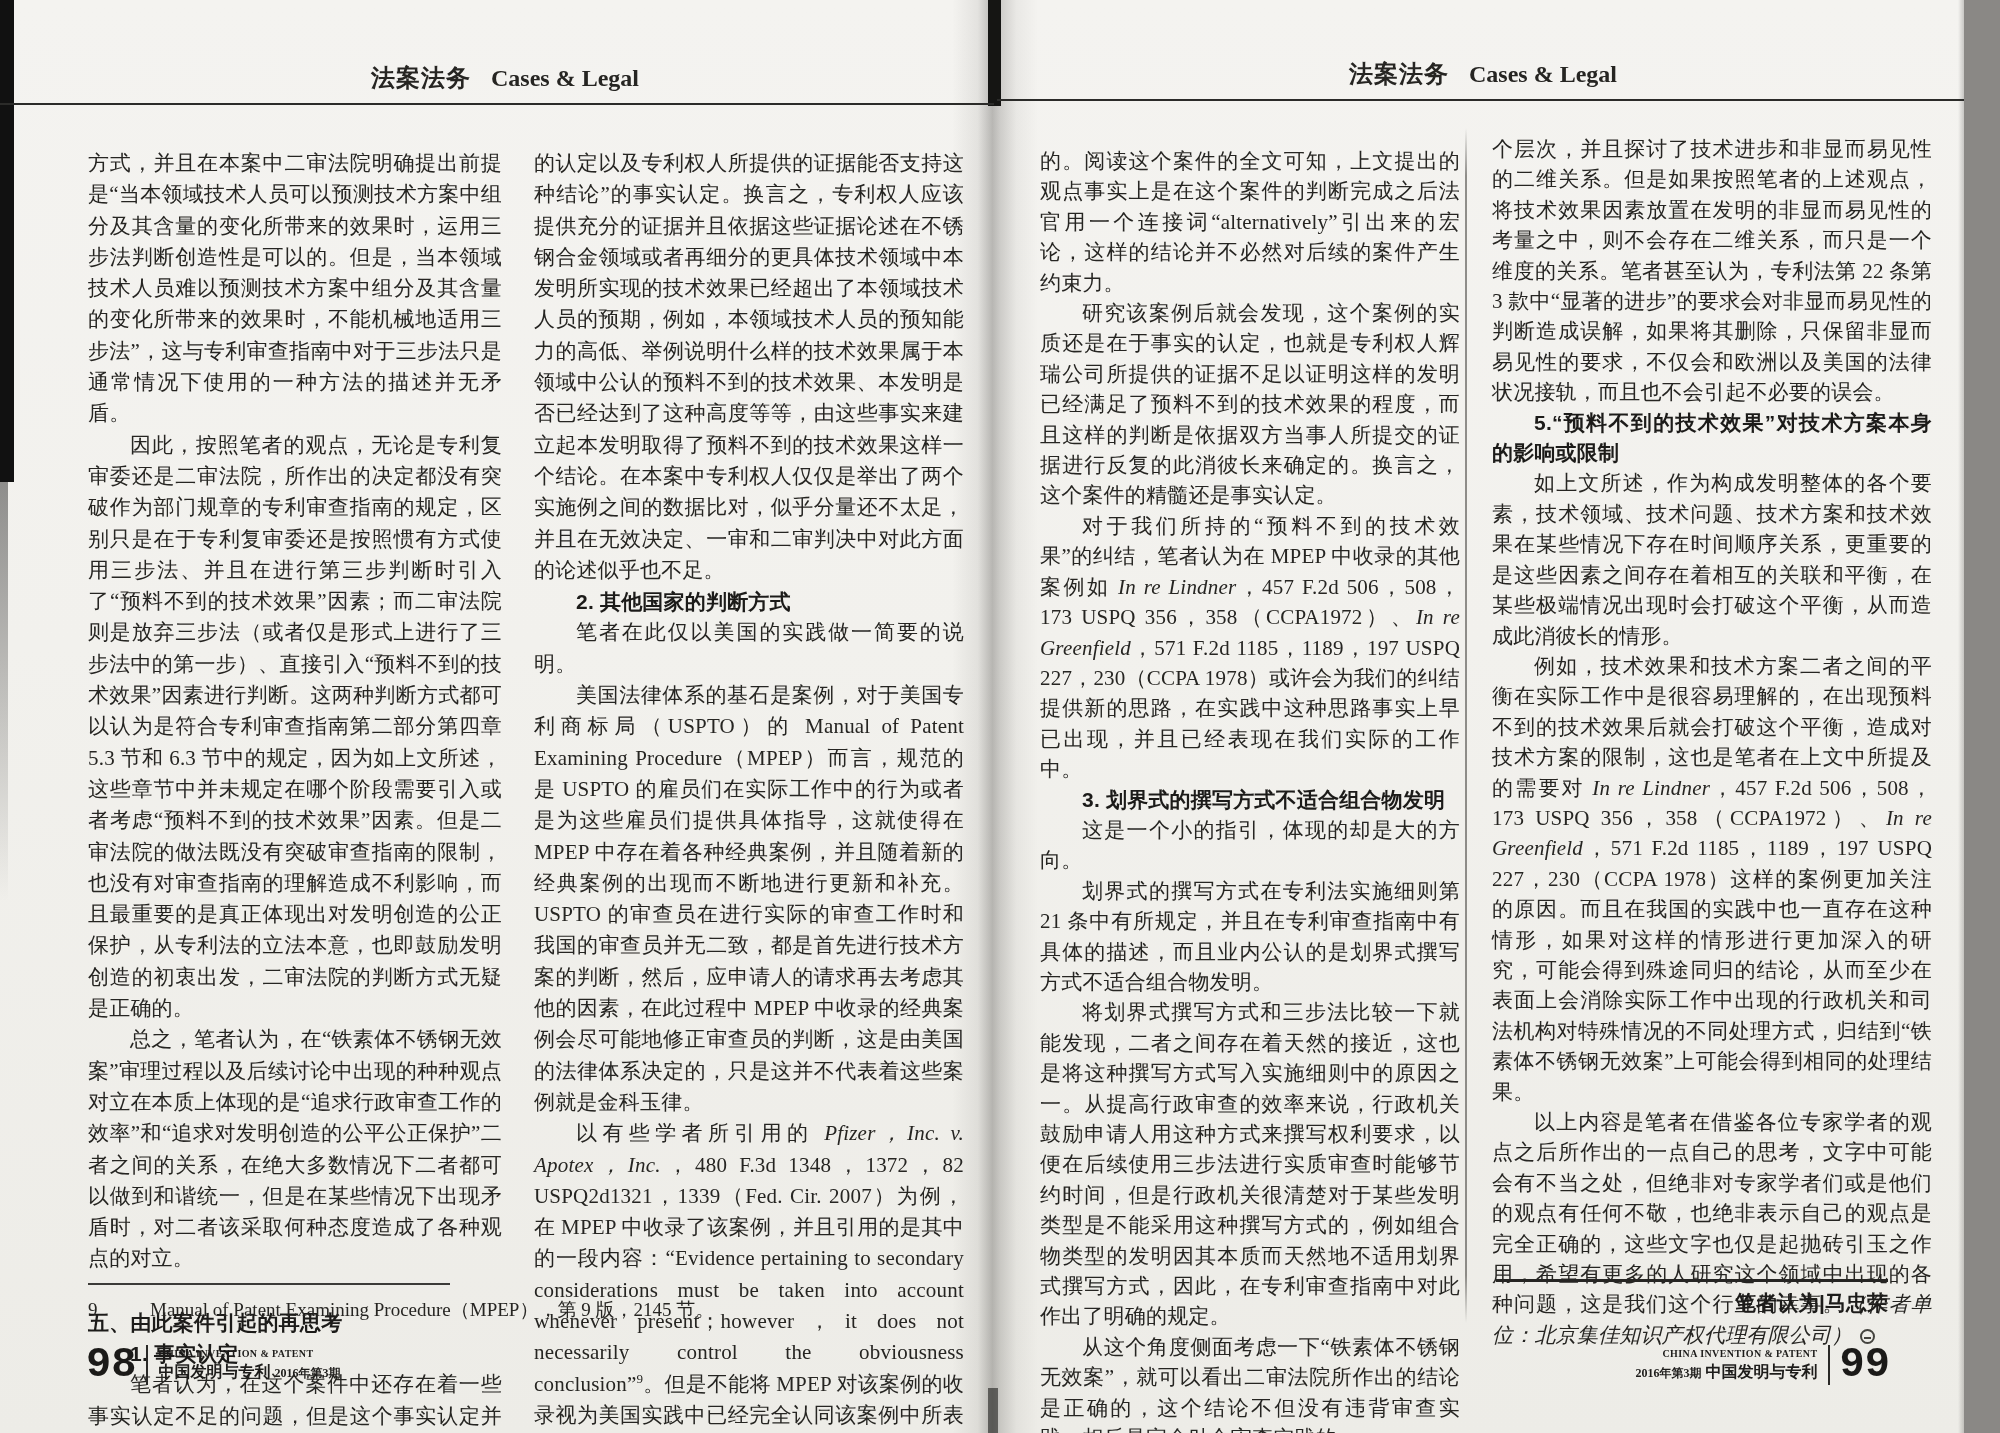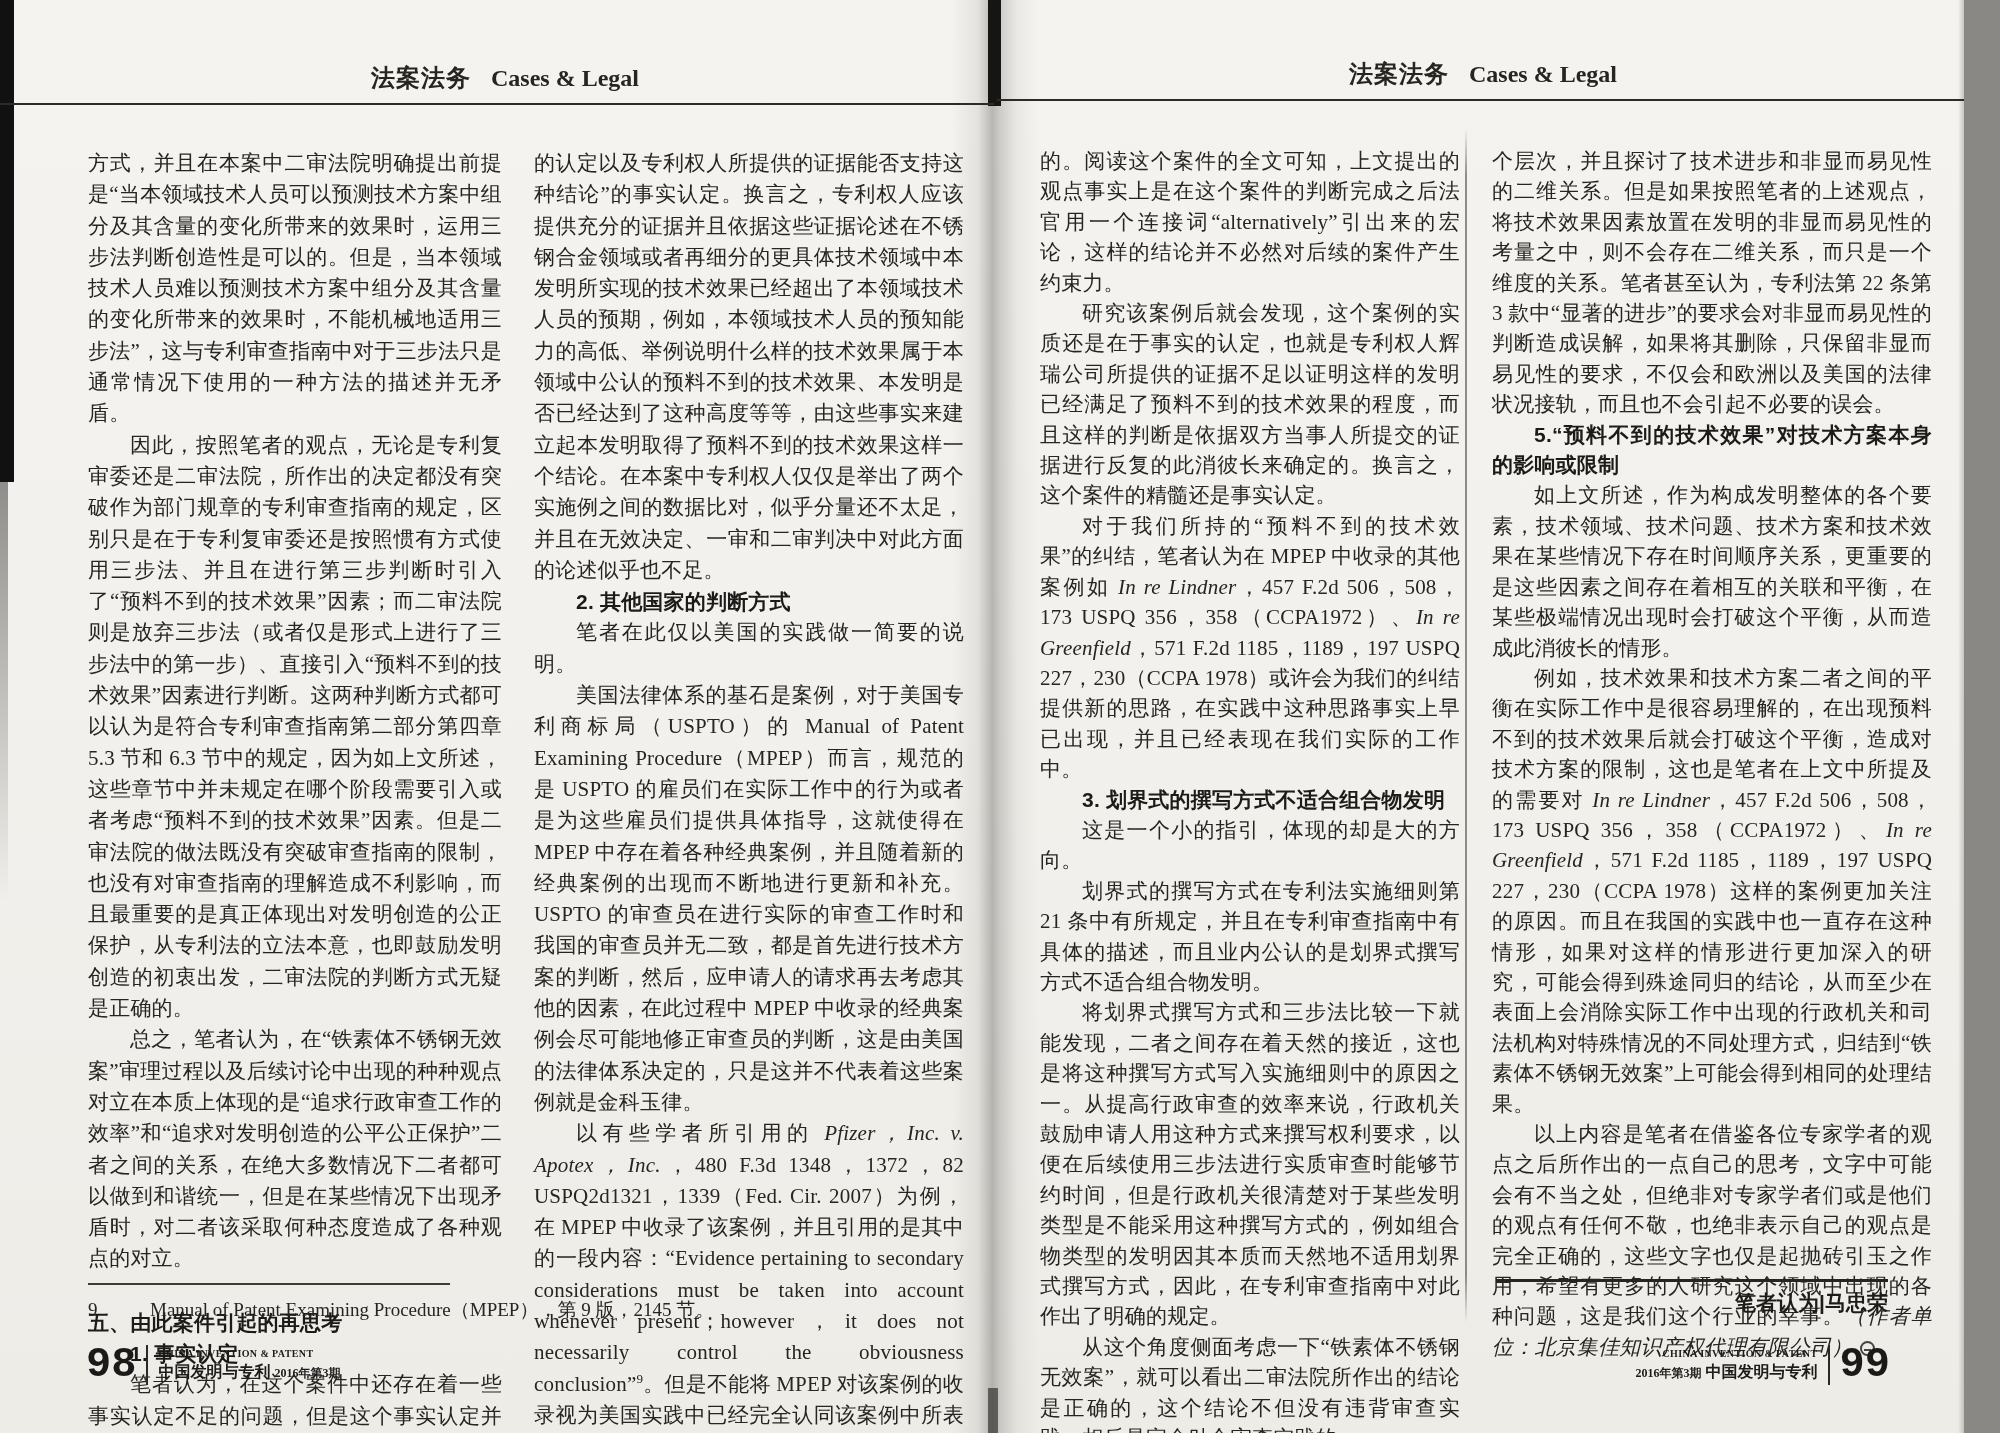--- a/index.html
+++ b/index.html
@@ -104,21 +104,21 @@
   <div class="col page-right-col" style="left:1040px;top:146px; width:420px;">
       <p class="blk para">的。阅读这个案件的全文可知，上文提出的观点事实上是在这个案件的判断完成之后法官用一个连接词“alternatively”引出来的宏论，这样的结论并不必然对后续的案件产生约束力。</p>
       <p class="blk para indent">研究该案例后就会发现，这个案例的实质还是在于事实的认定，也就是专利权人辉瑞公司所提供的证据不足以证明这样的发明已经满足了预料不到的技术效果的程度，而且这样的判断是依据双方当事人所提交的证据进行反复的此消彼长来确定的。换言之，这个案件的精髓还是事实认定。</p>
       <p class="blk para indent">对于我们所持的“预料不到的技术效果”的纠结，笔者认为在 MPEP 中收录的其他案例如 <i>In re Lindner</i>，457 F.2d 506，508，173 USPQ 356，358（CCPA1972）、<i>In re Greenfield</i>，571 F.2d 1185，1189，197 USPQ 227，230（CCPA 1978）或许会为我们的纠结提供新的思路，在实践中这种思路事实上早已出现，并且已经表现在我们实际的工作中。</p>
       <p class="blk hd indent">3. 划界式的撰写方式不适合组合物发明</p>
       <p class="blk para indent">这是一个小的指引，体现的却是大的方向。</p>
       <p class="blk para indent">划界式的撰写方式在专利法实施细则第 21 条中有所规定，并且在专利审查指南中有具体的描述，而且业内公认的是划界式撰写方式不适合组合物发明。</p>
       <p class="blk para indent">将划界式撰写方式和三步法比较一下就能发现，二者之间存在着天然的接近，这也是将这种撰写方式写入实施细则中的原因之一。从提高行政审查的效率来说，行政机关鼓励申请人用这种方式来撰写权利要求，以便在后续使用三步法进行实质审查时能够节约时间，但是行政机关很清楚对于某些发明类型是不能采用这种撰写方式的，例如组合物类型的发明因其本质而天然地不适用划界式撰写方式，因此，在专利审查指南中对此作出了明确的规定。</p>
       <p class="blk para indent">从这个角度侧面考虑一下“铁素体不锈钢无效案”，就可以看出二审法院所作出的结论是正确的，这个结论不但没有违背审查实践，相反是完全贴合审查实践的。</p>
     </div>
-  <div class="col page-right-col" style="left:1492px;top:146px; width:440px;">
+  <div class="col page-right-col" style="left:1492px;top:134px; width:440px;">
       <p class="blk para">个层次，并且探讨了技术进步和非显而易见性的二维关系。但是如果按照笔者的上述观点，将技术效果因素放置在发明的非显而易见性的考量之中，则不会存在二维关系，而只是一个维度的关系。笔者甚至认为，专利法第 22 条第 3 款中“显著的进步”的要求会对非显而易见性的判断造成误解，如果将其删除，只保留非显而易见性的要求，不仅会和欧洲以及美国的法律状况接轨，而且也不会引起不必要的误会。</p>
       <p class="blk hd indent">5.“预料不到的技术效果”对技术方案本身的影响或限制</p>
       <p class="blk para indent">如上文所述，作为构成发明整体的各个要素，技术领域、技术问题、技术方案和技术效果在某些情况下存在时间顺序关系，更重要的是这些因素之间存在着相互的关联和平衡，在某些极端情况出现时会打破这个平衡，从而造成此消彼长的情形。</p>
       <p class="blk para indent">例如，技术效果和技术方案二者之间的平衡在实际工作中是很容易理解的，在出现预料不到的技术效果后就会打破这个平衡，造成对技术方案的限制，这也是笔者在上文中所提及的需要对 <i>In re Lindner</i>，457 F.2d 506，508，173 USPQ 356，358（CCPA1972）、<i>In re Greenfield</i>，571 F.2d 1185，1189，197 USPQ 227，230（CCPA 1978）这样的案例更加关注的原因。而且在我国的实践中也一直存在这种情形，如果对这样的情形进行更加深入的研究，可能会得到殊途同归的结论，从而至少在表面上会消除实际工作中出现的行政机关和司法机构对特殊情况的不同处理方式，归结到“铁素体不锈钢无效案”上可能会得到相同的处理结果。</p>
       <p class="blk para indent">以上内容是笔者在借鉴各位专家学者的观点之后所作出的一点自己的思考，文字中可能会有不当之处，但绝非对专家学者们或是他们的观点有任何不敬，也绝非表示自己的观点是完全正确的，这些文字也仅是起抛砖引玉之作用，希望有更多的人研究这个领域中出现的各种问题，这是我们这个行业的幸事。<span class="kai">（作者单位：北京集佳知识产权代理有限公司）</span><span class="endmark"></span></p>
     </div>
 
   <div class="footnote-rule"></div>
   <div class="footnote">
     <span class="fn-num">9</span><span>Manual of Patent Examining Procedure（MPEP），第 9 版，2145 节。</span>

